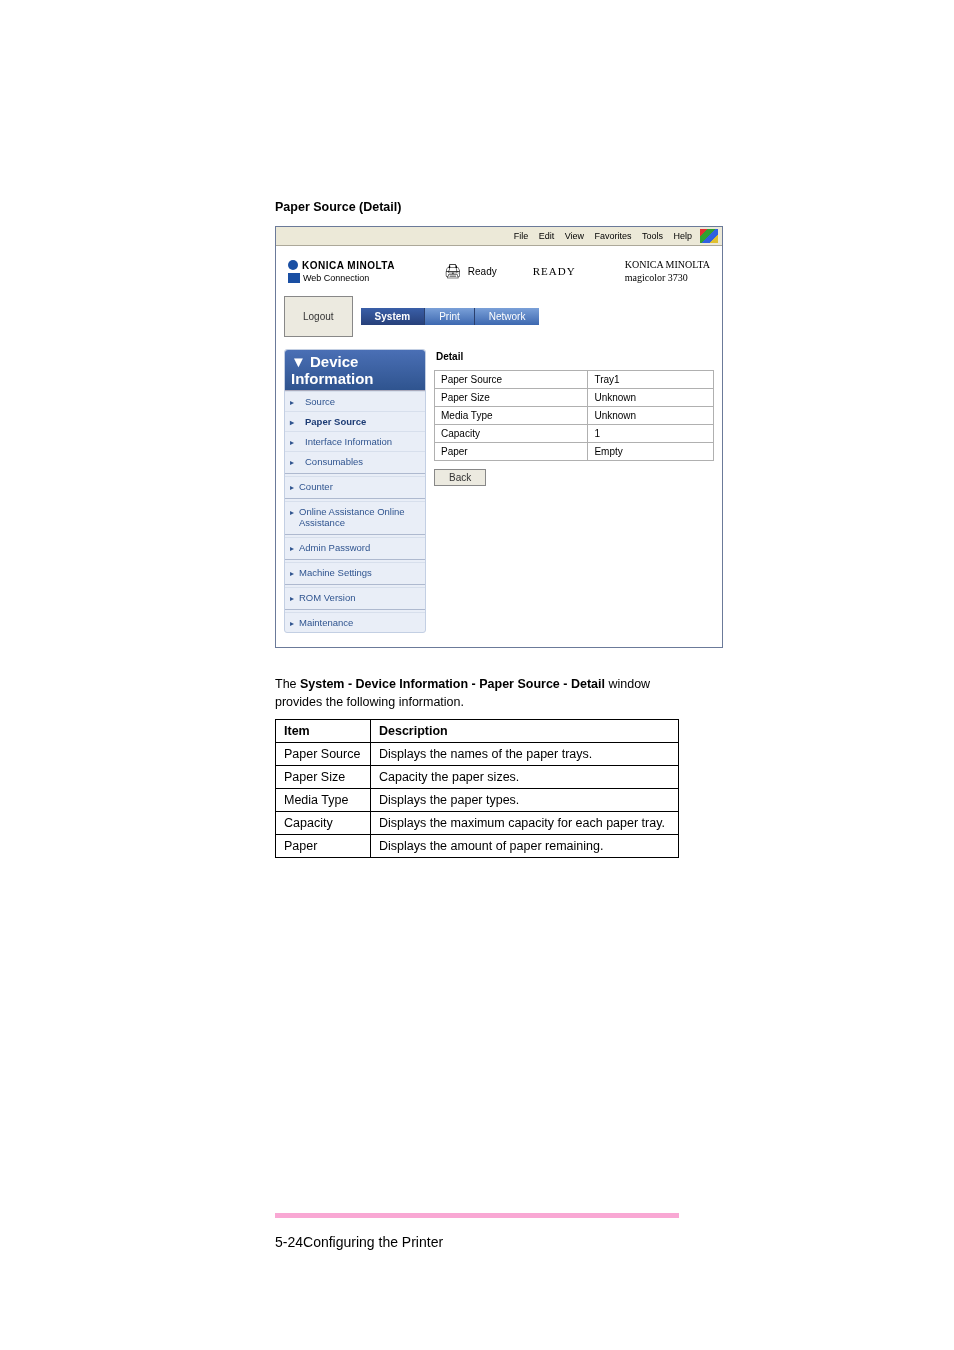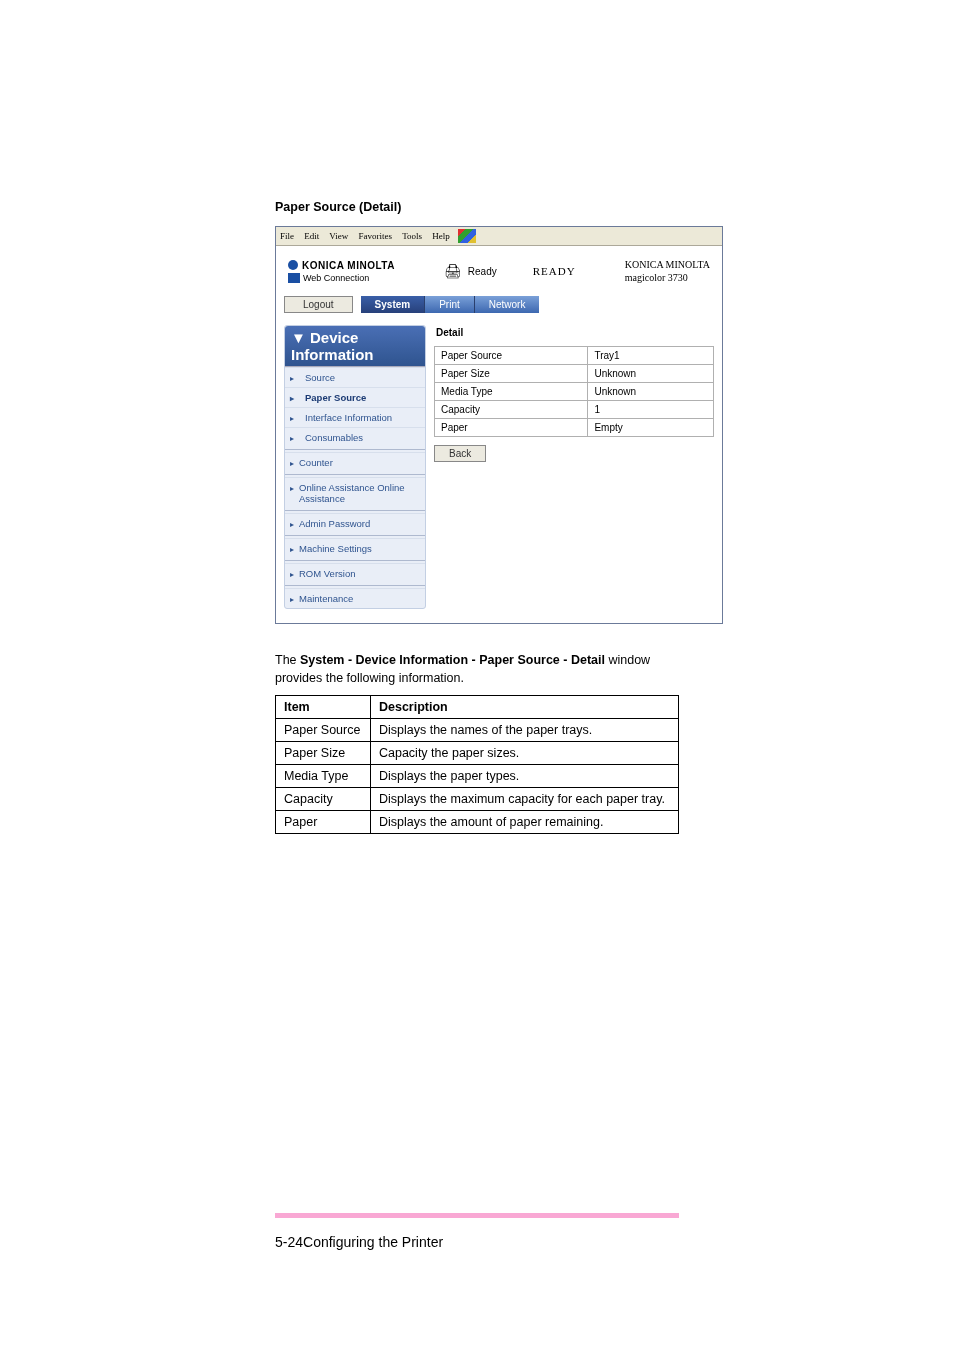--- a/index.html
+++ b/index.html
@@ -44,23 +44,22 @@
   .ie-win-controls span {
     width:16px;height:12px;background:#d6e4f5;border:1px solid #33557d;display:flex;align-items:center;justify-content:center;font-size:8px;color:#333;
   }
   .ie-menubar {
     background:#ece9d8;
     border-bottom:1px solid #aca899;
     padding:2px 4px;
     color:#000;
     font-size:9px;
     display:flex;
-    justify-content:flex-start;
+    justify-content:flex-end;
     align-items:center;
-    font-family:Liberation Serif, serif;
   }
   .ie-menubar .menus span{ margin-right:8px; }
   .ie-flag {
     width:18px;height:14px;background:linear-gradient(135deg,#e03030 0 25%,#30a030 25% 50%,#3060e0 50% 75%,#e0c030 75% 100%);
   }
   .ie-content {
     background:#fff; padding:6px 8px 14px 8px;
   }
   .header-row {
     display:flex; align-items:center; justify-content:space-between;
@@ -69,21 +68,21 @@
   .brand .brand-line1 { font-weight:bold; letter-spacing:0.5px; font-size:10px; display:flex; align-items:center; gap:4px;}
   .brand .brand-dot { width:10px;height:10px;border-radius:50%;background:#1a4fa3;display:inline-block;}
   .brand .brand-line2 { font-size:9px; margin-top:2px; display:flex; align-items:center; gap:3px;}
   .brand .brand-line2 .ps-icon{ width:12px;height:10px;background:#1a4fa3;}
   .status-block { display:flex; align-items:center; gap:6px; font-size:10px; }
   .status-block .printer-icon{ font-size:14px;}
   .status-block .big-ready{ margin-left:30px; font-family:"Times New Roman",serif; letter-spacing:1px; font-size:11px;}
   .brand-right { text-align:left; font-family:"Times New Roman",serif; font-size:10px; line-height:1.3;}
   .toolbar-row { display:flex; align-items:center; gap:0; padding:2px 0 8px 0;}
   .logout-btn {
-    border:1px solid #888; background:#eceae0; padding:2px 18px; font-size:10px; color:#333;
+    border:1px solid #888; background:#eceae0; padding:14px 18px; font-size:10px; color:#333;
     margin-right:8px;
   }
   .tab {
     display:inline-block; padding:3px 14px; font-size:10px; color:#fff; border-right:1px solid #2a3f6d;
     background:linear-gradient(#7aa0d8,#3d68b0);
   }
   .tab.active { background:linear-gradient(#3a5fa8,#27407a); font-weight:bold;}
   .tab.network { border-right:none;}
   .body-row { display:flex; gap:8px; margin-top:4px;}
   .sidebar {

